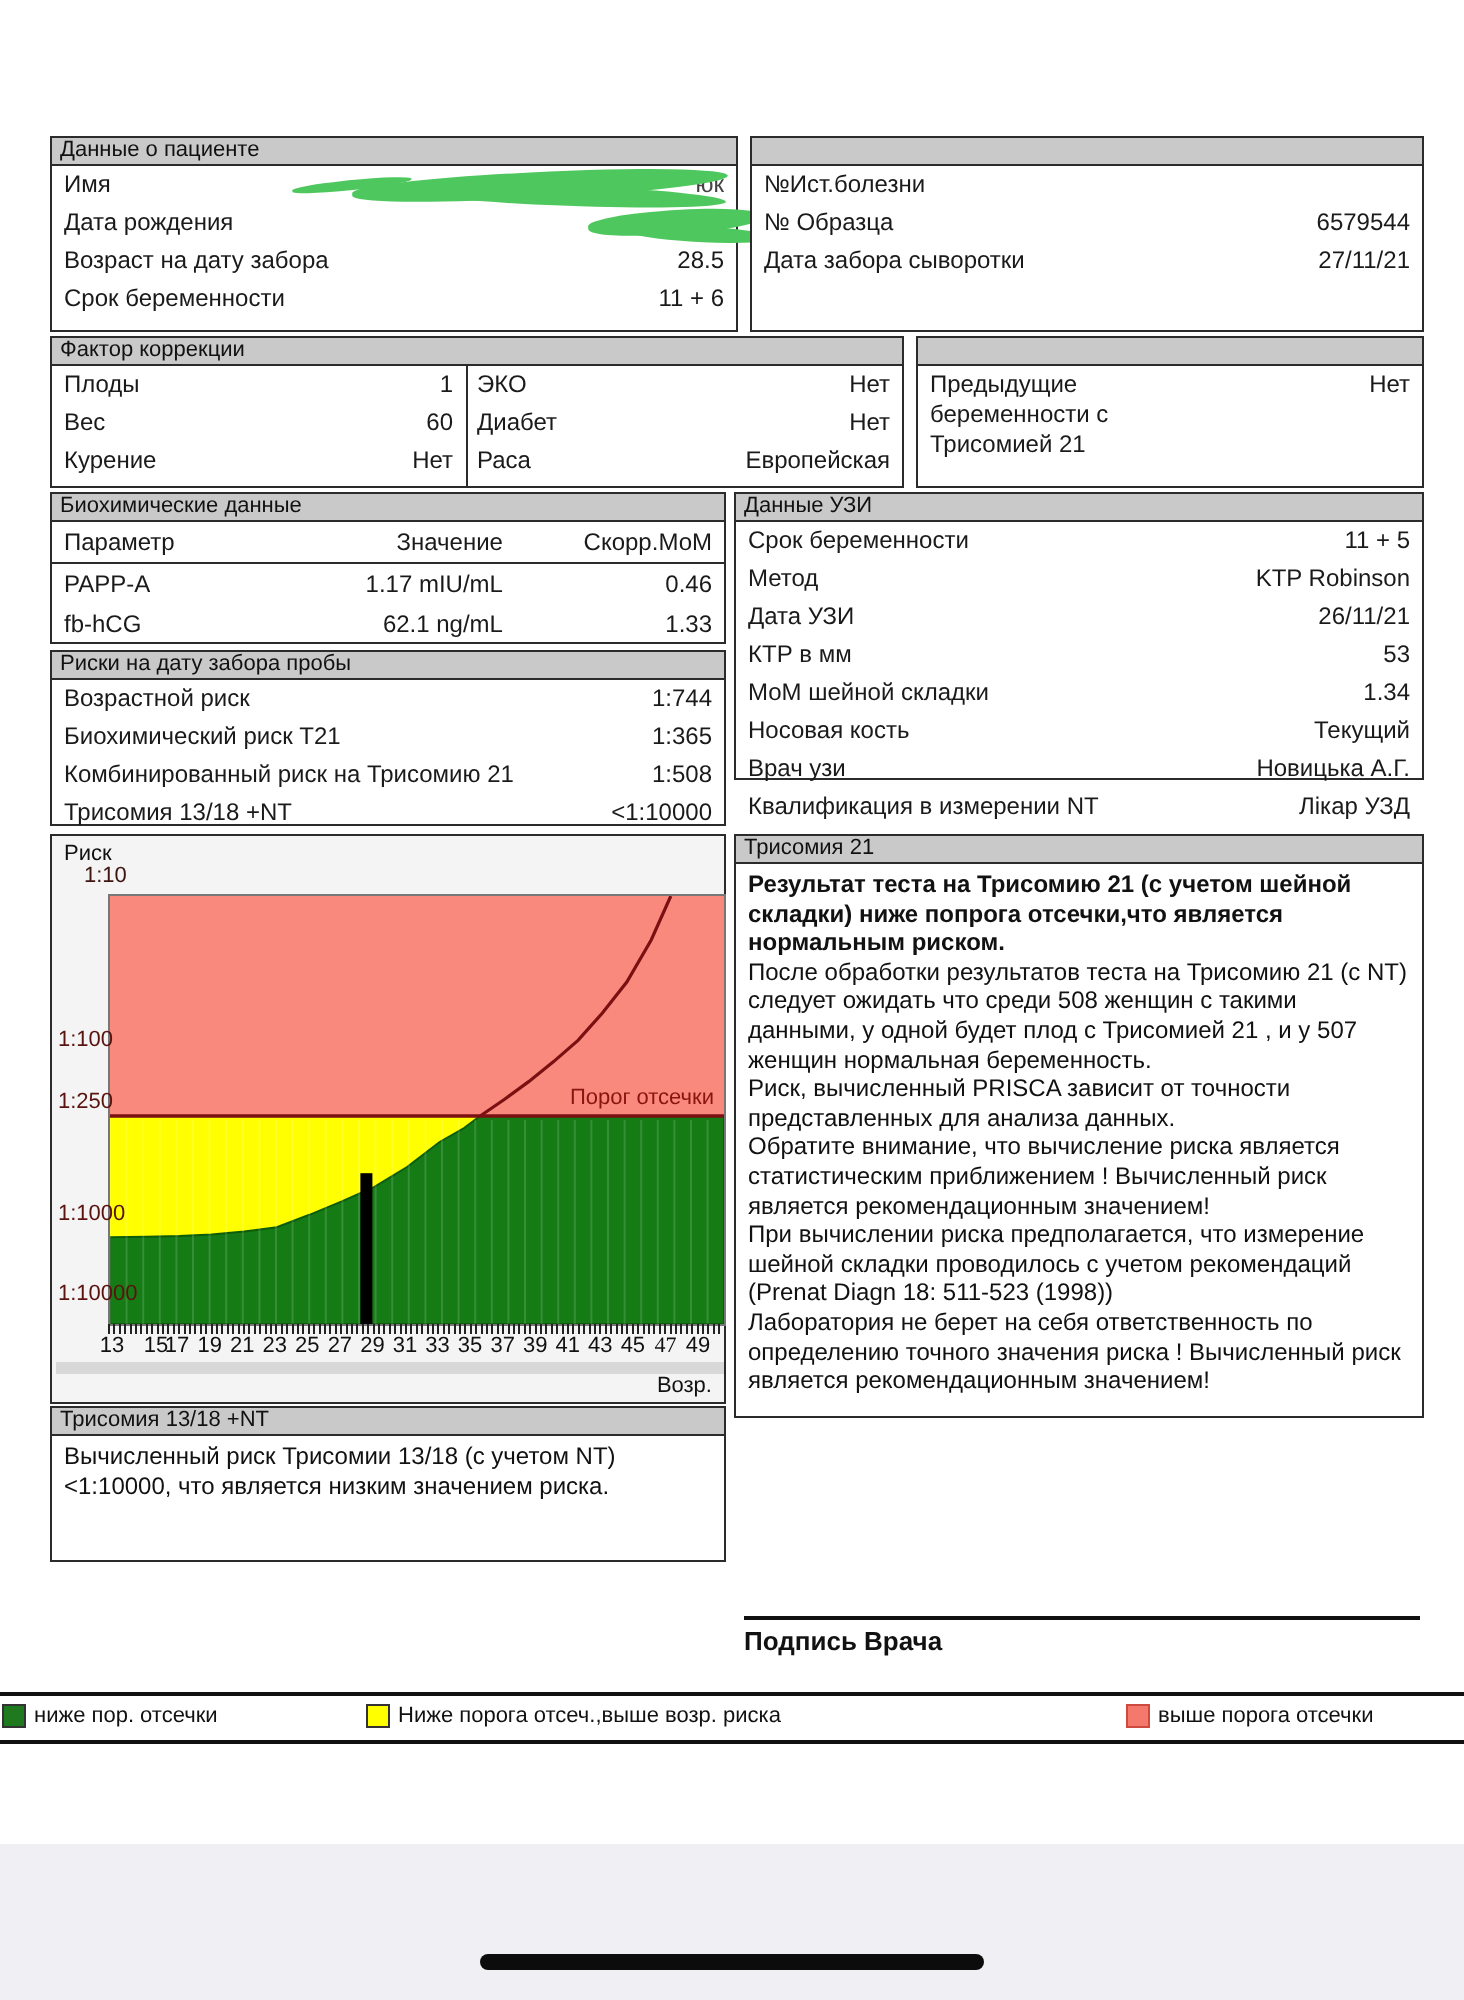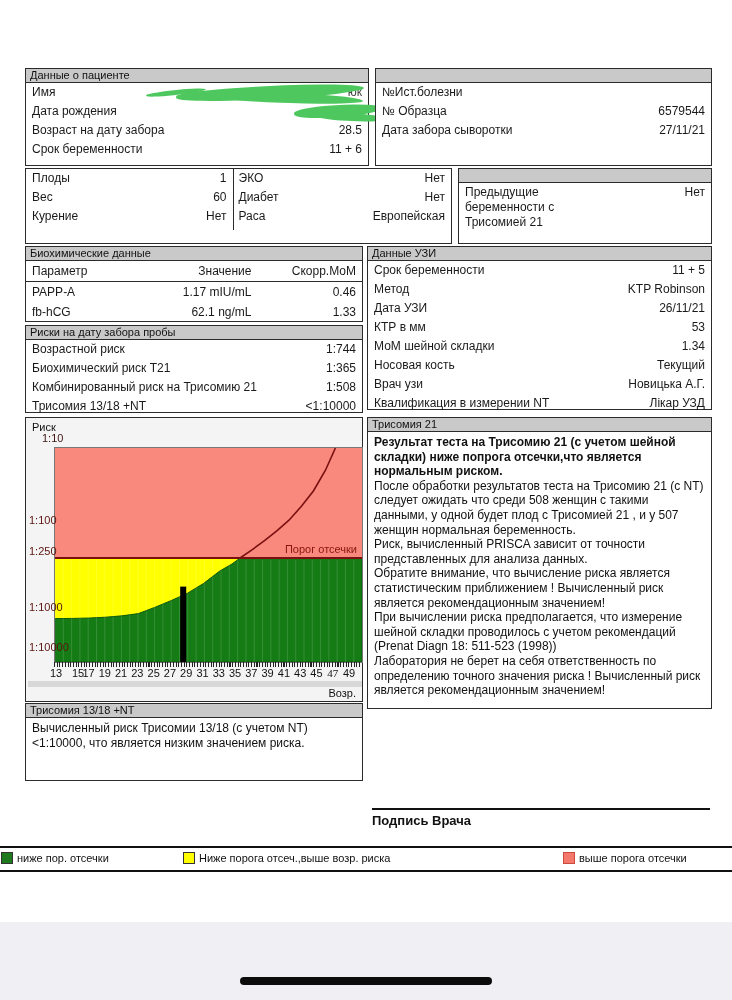--- a/index.html
+++ b/index.html
@@ -99,20 +99,21 @@
           <span class="val">6579544</span>
         </div>
         <div class="row">
           <span class="lbl">Дата забора сыворотки</span>
           <span class="val">27/11/21</span>
         </div>
       </div>
   </div>
 
   <div class="sec" style="left:0;top:100px;width:427px;height:76px;">
+    <div class="sec-h">Фактор коррекции</div>
     <div style="display:flex;position:relative;height:61px;">
       <div class="rows" id="corr-col1" style="width:207px;">
           <div class="row">
             <span class="lbl">Плоды</span>
             <span class="val">1</span>
           </div>
           <div class="row">
             <span class="lbl">Вес</span>
             <span class="val">60</span>
           </div>
@@ -161,21 +162,21 @@
           <span>0.46</span>
         </div>
         <div class="trow">
           <span>fb-hCG</span>
           <span>62.1 ng/mL</span>
           <span>1.33</span>
         </div>
       </div>
   </div>
 
-  <div class="sec" style="left:342px;top:178px;width:345px;height:164px;">
+  <div class="sec" style="left:342px;top:178px;width:345px;height:144px;">
     <div class="sec-h">Данные УЗИ</div>
     <div class="rows" id="uzi-rows">
         <div class="row">
           <span class="lbl">Срок беременности</span>
           <span class="val">11 + 5</span>
         </div>
         <div class="row">
           <span class="lbl">Метод</span>
           <span class="val">KTP Robinson</span>
         </div>

